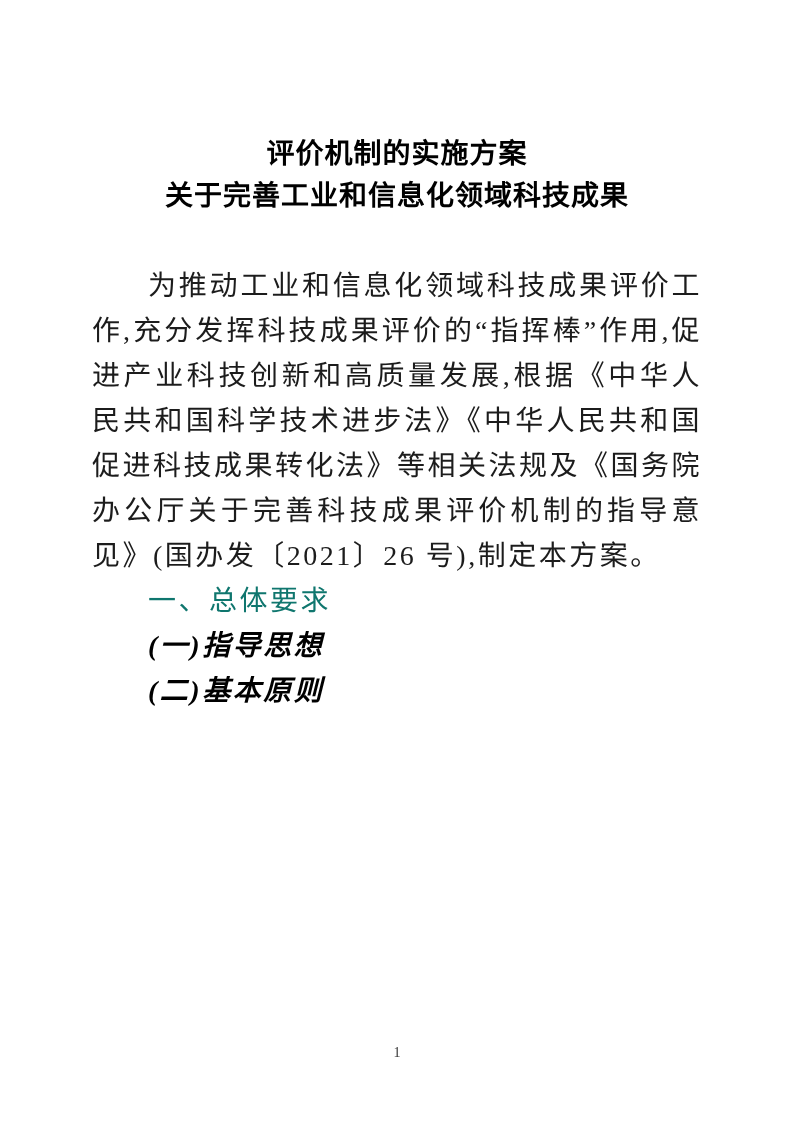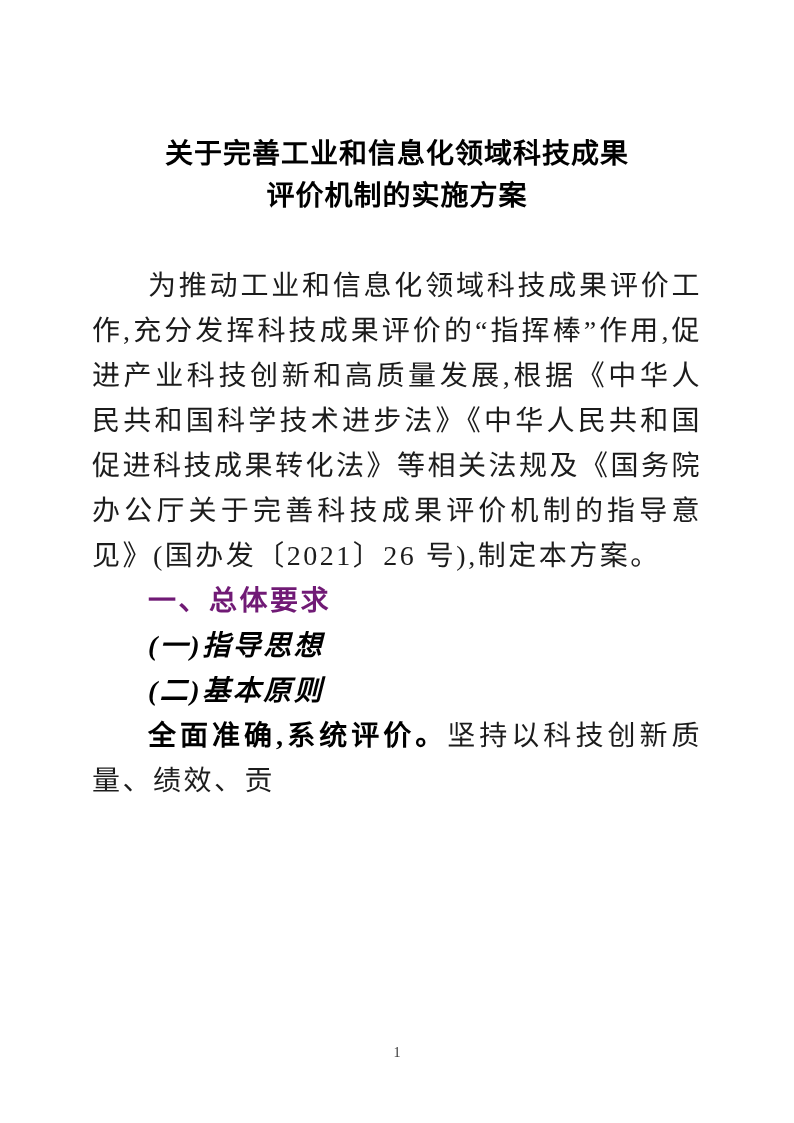--- a/index.html
+++ b/index.html
@@ -49,22 +49,22 @@
     text-align: justify;
     text-justify: inter-character;
     letter-spacing: 2.5px;
   }
   .body-para {
     text-indent: 2em;
     color: #1c1c1c;
   }
   .h1 {
     text-indent: 2em;
-    font-weight: 700;
-    color: #701a75;
+    font-weight: 400;
+    color: #0f766e;
     font-family: "Liberation Sans", "DejaVu Sans", sans-serif;
     text-align: left;
   }
   .h2 {
     text-indent: 2em;
     font-weight: 700;
     color: #000000;
     font-family: "Liberation Serif", "DejaVu Serif", serif;
     text-align: left;
     font-style: italic;
@@ -83,33 +83,32 @@
     color: #333333;
     font-family: "Liberation Serif", "DejaVu Serif", serif;
   }
 </style>
 </head>
 <body>
 
 <div class="page">
 
   <div class="title-block">
+    <div>评价机制的实施方案</div>
     <div>关于完善工业和信息化领域科技成果</div>
-    <div>评价机制的实施方案</div>
   </div>
 
 
   <div class="content">
     <p class="body-para">为推动工业和信息化领域科技成果评价工作,充分发挥科技成果评价的“指挥棒”作用,促进产业科技创新和高质量发展,根据《中华人民共和国科学技术进步法》《中华人民共和国促进科技成果转化法》等相关法规及《国务院办公厅关于完善科技成果评价机制的指导意见》(国办发〔2021〕26 号),制定本方案。</p>
 
     <div class="h1">一、总体要求</div>
 
     <div class="h2">(一)指导思想</div>
 
 
     <div class="h2">(二)基本原则</div>
 
-    <p class="body-para"><span class="bold-lead">全面准确,系统评价。</span><span>坚持以科技创新质量、绩效、贡</span></p>
   </div>
 
   <div class="page-number">1</div>
 
 </div>
 
 </body></html>

